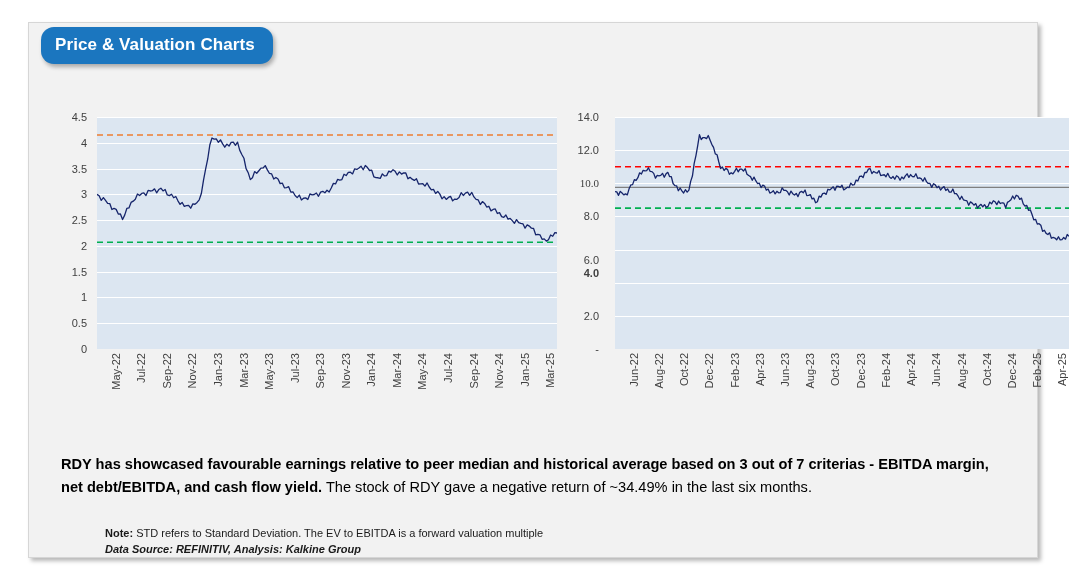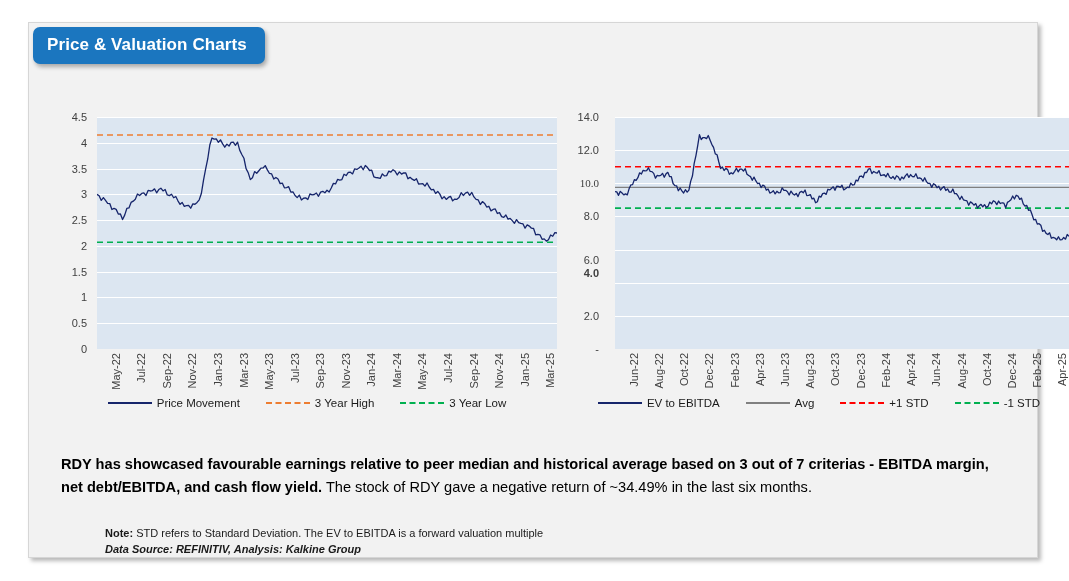--- a/index.html
+++ b/index.html
@@ -10,25 +10,25 @@
     overflow:hidden;
   }
   .card{
     position:absolute;left:28px;top:22px;width:1010px;height:536px;
     background:#f2f2f2;
     border:1px solid #d6d6d6;
     box-shadow:3px 3px 4px rgba(0,0,0,.28);
     box-sizing:border-box;
   }
   .title-tab{
-    position:absolute;left:4px;top:4px;
+    position:absolute;left:12px;top:4px;
     background:#1b76bf;color:#fff;
     font-size:17px;font-weight:bold;
     padding:8px 18px 9px 14px;
-    border-radius:7px;
+    border-radius:13px;
     box-shadow:2px 3px 4px rgba(0,0,0,.3);
     letter-spacing:.1px;
     z-index:40;
   }
   .chart-wrap{position:absolute;top:56px;height:350px;}
   #chart-left{left:28px;width:500px;}
   #chart-right{left:540px;width:500px;}
 
   .sub-title{
     position:absolute;top:8px;left:50%;transform:translateX(-50%);
@@ -133,34 +133,20 @@
         <span style="left: 52.7778%;">Nov-23</span>
         <span style="left: 58.3333%;">Jan-24</span>
         <span style="left: 63.8889%;">Mar-24</span>
         <span style="left: 69.4444%;">May-24</span>
         <span style="left: 75%;">Jul-24</span>
         <span style="left: 80.5556%;">Sep-24</span>
         <span style="left: 86.1111%;">Nov-24</span>
         <span style="left: 91.6667%;">Jan-25</span>
         <span style="left: 97.2222%;">Mar-25</span>
       </div>
-    <div class="legend">
-        <div class="item">
-          <span class="swatch" style="border-top-style: solid; border-top-color: rgb(22, 37, 107);"></span>
-          <span>Price Movement</span>
-        </div>
-        <div class="item">
-          <span class="swatch" style="border-top-style: dashed; border-top-color: rgb(237, 125, 49);"></span>
-          <span>3 Year High</span>
-        </div>
-        <div class="item">
-          <span class="swatch" style="border-top-style: dashed; border-top-color: rgb(0, 176, 80);"></span>
-          <span>3 Year Low</span>
-        </div>
-      </div>
   </div>
 
   <div class="chart-wrap" id="chart-right">
     <div class="plot-outer">
       <div class="ylabels">
           <span style="top: 232px;">-</span>
           <span style="top: 198.857px;">2.0</span>
           <span style="top: 156px; font-weight: bold;">4.0</span>
           <span style="top: 143px;">6.0</span>
           <span style="top: 99.4286px;">8.0</span>
@@ -197,38 +183,20 @@
         <span style="left: 52.7778%;">Dec-23</span>
         <span style="left: 58.3333%;">Feb-24</span>
         <span style="left: 63.8889%;">Apr-24</span>
         <span style="left: 69.4444%;">Jun-24</span>
         <span style="left: 75%;">Aug-24</span>
         <span style="left: 80.5556%;">Oct-24</span>
         <span style="left: 86.1111%;">Dec-24</span>
         <span style="left: 91.6667%;">Feb-25</span>
         <span style="left: 97.2222%;">Apr-25</span>
       </div>
-    <div class="legend">
-        <div class="item">
-          <span class="swatch" style="border-top-style: solid; border-top-color: rgb(22, 37, 107);"></span>
-          <span>EV to EBITDA</span>
-        </div>
-        <div class="item">
-          <span class="swatch" style="border-top-style: solid; border-top-color: rgb(128, 128, 128);"></span>
-          <span>Avg</span>
-        </div>
-        <div class="item">
-          <span class="swatch" style="border-top-style: dashed; border-top-color: rgb(255, 0, 0);"></span>
-          <span>+1 STD</span>
-        </div>
-        <div class="item">
-          <span class="swatch" style="border-top-style: dashed; border-top-color: rgb(0, 176, 80);"></span>
-          <span>-1 STD</span>
-        </div>
-      </div>
   </div>
 
   <div class="body-text">
     <b>RDY has showcased favourable earnings relative to peer median and historical average based on 3 out of 7 criterias - EBITDA margin, net debt/EBITDA, and cash flow yield.</b><span> The stock of RDY gave a negative return of ~34.49% in the last six months.</span>
   </div>
 
   <div class="foot">
     <div><b>Note:</b><span> STD refers to Standard Deviation. The EV to EBITDA is a forward valuation multiple</span></div>
     <div class="src">Data Source: REFINITIV, Analysis: Kalkine Group</div>
   </div>

